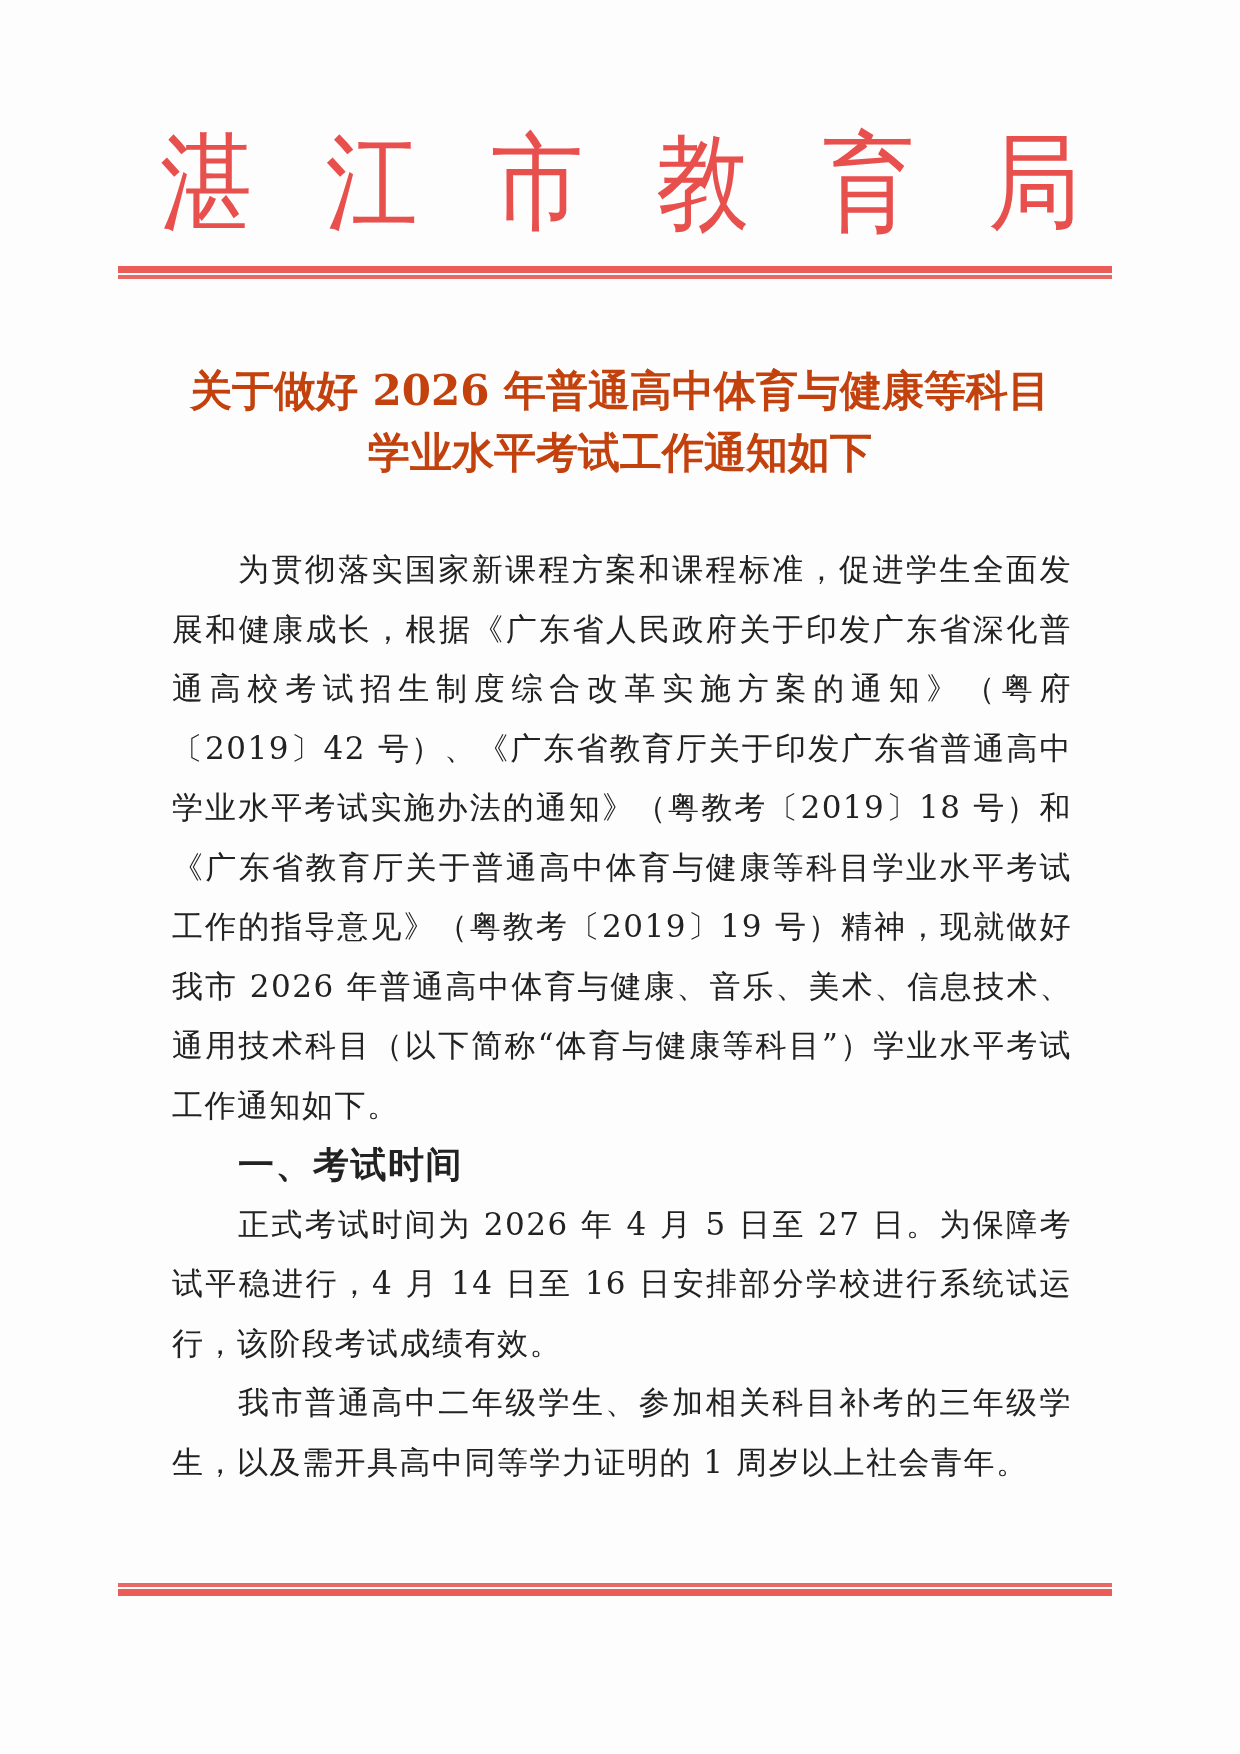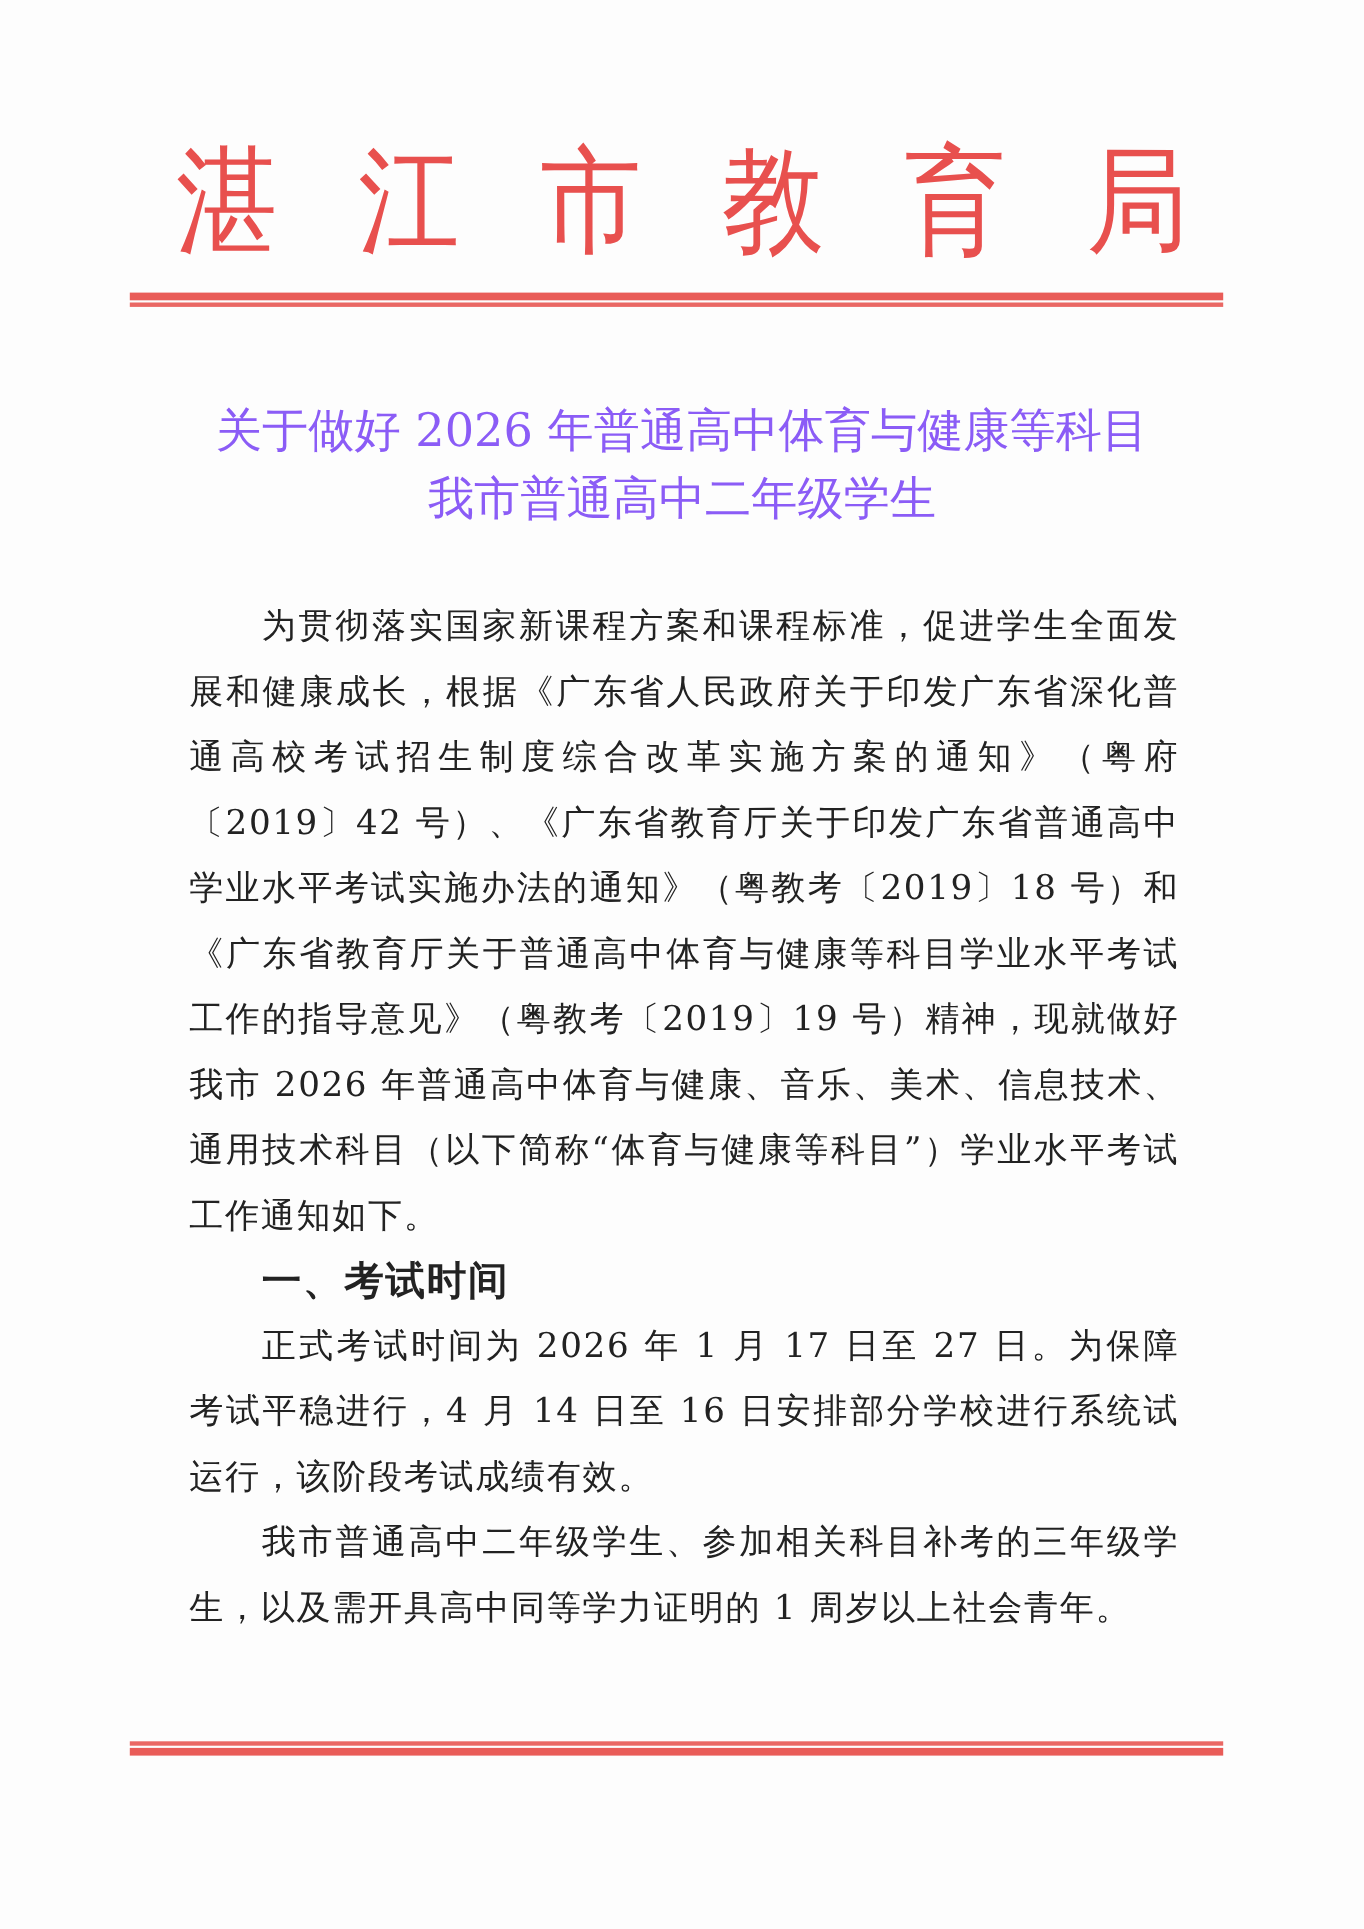--- a/index.html
+++ b/index.html
@@ -15,21 +15,21 @@
   .rule { position: absolute; left: 118px; width: 994px; }
   .rule .thick { height: 7px; background: #e95c58; }
   .rule .gap { height: 2px; background: transparent; }
   .rule .thin { height: 4px; background: #ea6864; }
   .rule-top { top: 266px; }
   .rule-bottom { top: 1583px; }
   .title {
     position: absolute; left: 150px; width: 940px; top: 360px;
     text-align: center;
     font-family: "DejaVu Serif", "Liberation Serif", serif;
-    font-weight: normal; font-size: 42px; line-height: 62px; color: #8b5cf6;
+    font-weight: bold; font-size: 42px; line-height: 62px; color: #c2410c;
   }
   .body-text {
     position: absolute; left: 172px; width: 900px; top: 540px;
     font-family: "DejaVu Serif", "Liberation Serif", serif;
     font-size: 31px; color: #222; line-height: 59.5px;
     letter-spacing: 1.5px;
   }
   .body-text p { margin: 0; text-align: justify; }
   .indent { text-indent: 66px; }
   .heading { font-family: "DejaVu Sans", "Liberation Sans", sans-serif; font-weight: bold; text-indent: 66px; font-size: 36px; }
@@ -49,27 +49,27 @@
   </div>
 
   <div class="rule rule-top">
     <div class="thick"></div>
       <div class="gap"></div>
       <div class="thin"></div>
   </div>
 
   <div class="title">
     <div>关于做好 2026 年普通高中体育与健康等科目</div>
-    <div>我市普通高中二年级学生</div>
+    <div>学业水平考试工作通知如下</div>
   </div>
 
   <div class="body-text">
     <p class="indent">为贯彻落实国家新课程方案和课程标准，促进学生全面发展和健康成长，根据《广东省人民政府关于印发广东省深化普通高校考试招生制度综合改革实施方案的通知》（粤府〔2019〕42 号）、《广东省教育厅关于印发广东省普通高中学业水平考试实施办法的通知》（粤教考〔2019〕18 号）和《广东省教育厅关于普通高中体育与健康等科目学业水平考试工作的指导意见》（粤教考〔2019〕19 号）精神，现就做好我市 2026 年普通高中体育与健康、音乐、美术、信息技术、通用技术科目（以下简称“体育与健康等科目”）学业水平考试工作通知如下。</p>
     <p class="heading">一、考试时间</p>
-    <p class="indent">正式考试时间为 2026 年 1 月 17 日至 27 日。为保障考试平稳进行，4 月 14 日至 16 日安排部分学校进行系统试运行，该阶段考试成绩有效。</p>
+    <p class="indent">正式考试时间为 2026 年 4 月 5 日至 27 日。为保障考试平稳进行，4 月 14 日至 16 日安排部分学校进行系统试运行，该阶段考试成绩有效。</p>
     <p class="indent">我市普通高中二年级学生、参加相关科目补考的三年级学生，以及需开具高中同等学力证明的 1 周岁以上社会青年。</p>
   </div>
 
   <div class="rule rule-bottom">
     <div class="thin"></div>
       <div class="gap"></div>
       <div class="thick"></div>
   </div>
 
 </div>

